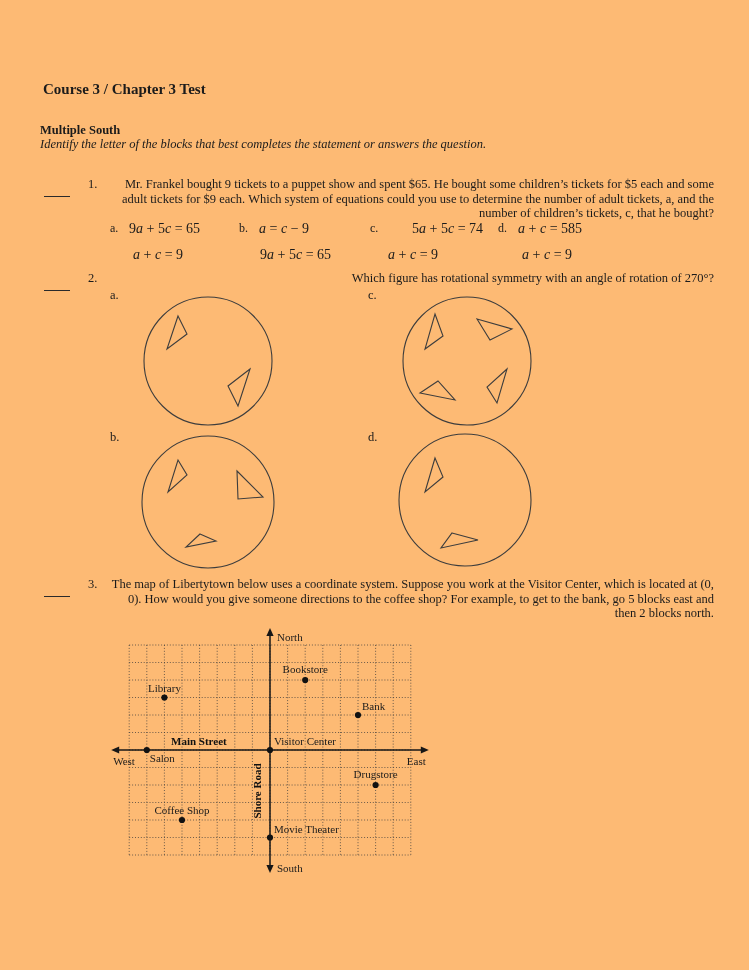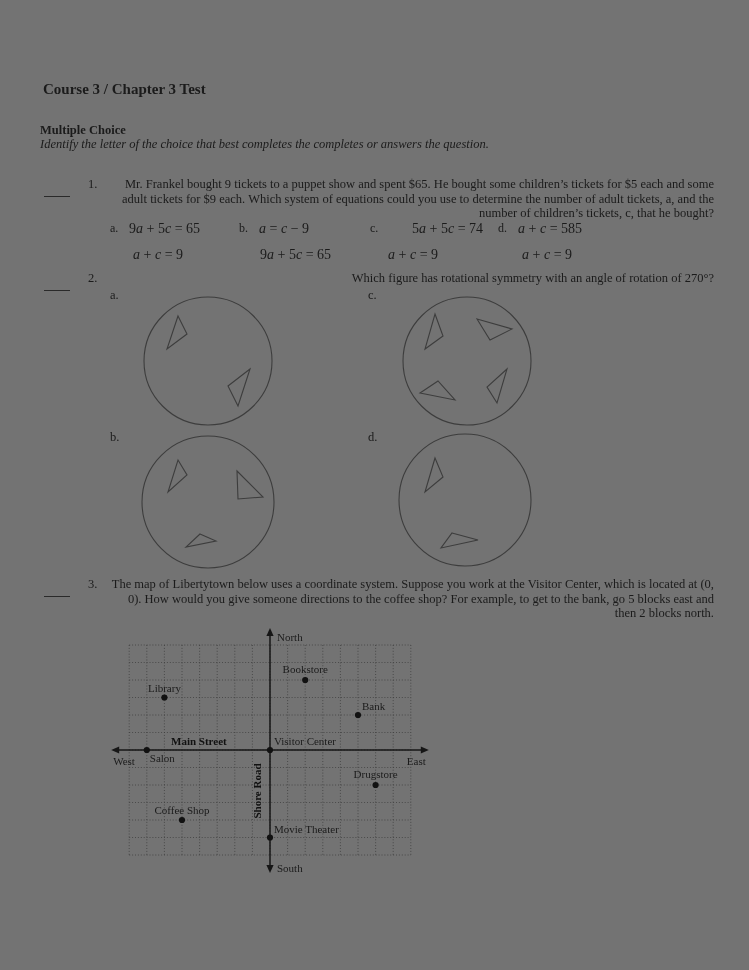--- a/index.html
+++ b/index.html
@@ -1,19 +1,19 @@
 <!DOCTYPE html>
 <html><head>
 <meta charset="utf-8">
 <style>
   html,body{margin:0;padding:0;background:#ffffff;}
   .page{
     position:relative;
     width:749px;height:970px;
-    background:#737373;
+    background:#fdba74;
     font-family:"Liberation Serif", serif;
     color:#1b1b1b;
     overflow:hidden;
   }
   .abs{position:absolute;}
   .title{font-size:15px;font-weight:bold;}
   .mc-head{font-size:12.5px;font-weight:bold;}
   .mc-inst{font-size:12.5px;font-style:italic;}
   .qnum{font-size:12.5px;}
   .qtext{font-size:12.5px;line-height:14.6px;text-align:right;}
@@ -30,22 +30,22 @@
   .map-dot{fill:#111;stroke:none;}
   .map-text{font-family:"Liberation Serif", serif;font-size:11px;fill:#1b1b1b;}
   .map-text-bold{font-family:"Liberation Serif", serif;font-size:11px;font-weight:bold;fill:#111;}
 </style>
 </head>
 <body>
 
 <div class="page">
 
   <div class="abs title" style="left:43px;top:81px;">Course 3 / Chapter 3 Test</div>
-  <div class="abs mc-head" style="left:40px;top:123px;">Multiple Choice</div>
-  <div class="abs mc-inst" style="left:40px;top:137px;">Identify the letter of the choice that best completes the completes or answers the question.</div>
+  <div class="abs mc-head" style="left:40px;top:123px;">Multiple South</div>
+  <div class="abs mc-inst" style="left:40px;top:137px;">Identify the letter of the blocks that best completes the statement or answers the question.</div>
 
   <div class="abs blank" style="left:44px;top:188px;"></div>
   <div class="abs qnum" style="left:88px;top:177px;">1.</div>
   <div class="abs qtext" style="left:110px;top:177px;width:604px;">Mr. Frankel bought 9 tickets to a puppet show and spent $65. He bought some children’s tickets for $5 each and some adult tickets for $9 each. Which system of equations could you use to determine the number of adult tickets, a, and the number of children’s tickets, c, that he bought?</div>
 
   <span class="abs chlabel" style="left:110px;top:221px;">a.</span>
   <span class="abs eq" style="left:129px;top:221px;">9<i>a</i> + 5<i>c</i> = 65</span>
   <span class="abs eq" style="left:133px;top:247px;"><i>a</i> + <i>c</i> = 9</span>
 
   <span class="abs chlabel" style="left:239px;top:221px;">b.</span>

